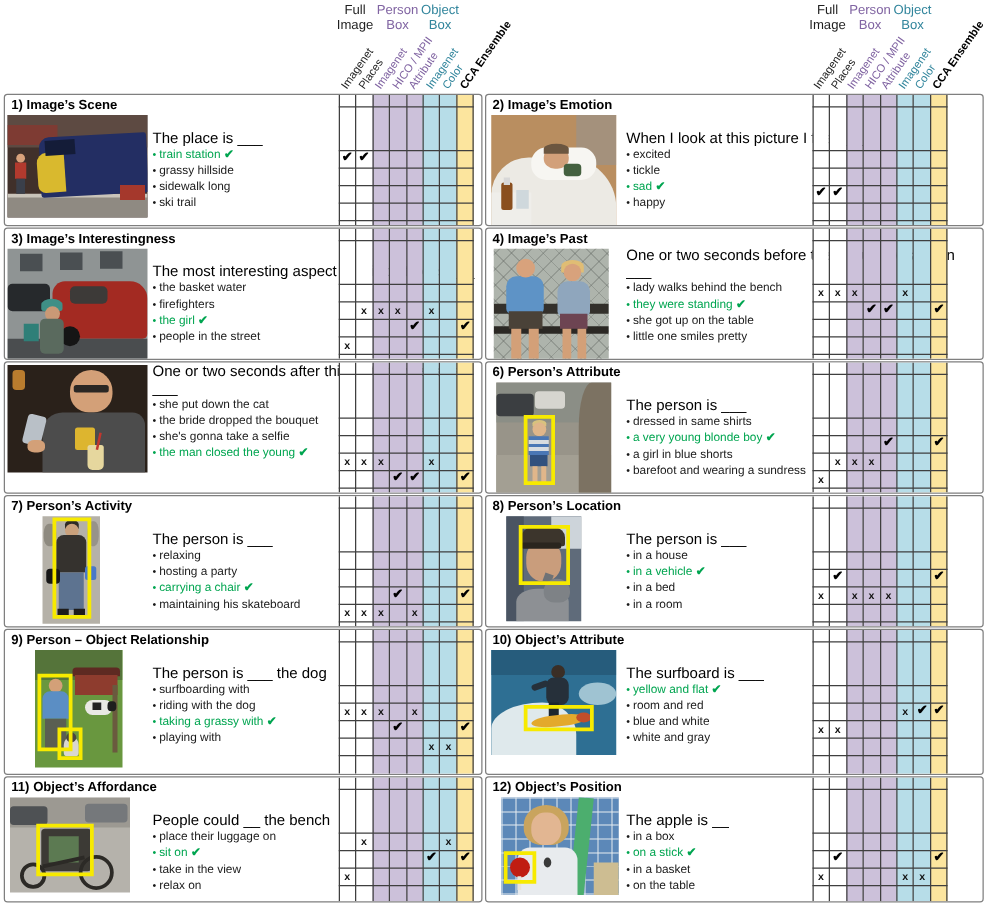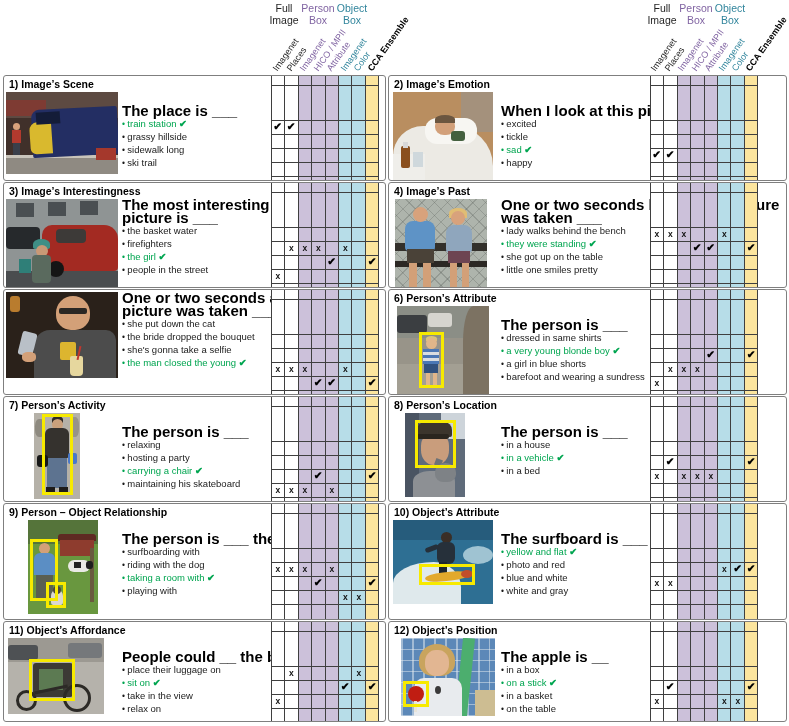--- a/index.html
+++ b/index.html
@@ -20,21 +20,21 @@
   .panels{position:absolute;left:3px;top:75px;width:785px;display:grid;
           grid-template-columns:383px 399px;grid-template-rows:106px 106px 106px 106px 117px 101px;gap:1px 2px;}
   .panel{position:relative;border:1.4px solid #7f7f7f;border-radius:3px;background:#fff;overflow:hidden;}
   .ptitle{font-weight:bold;font-size:10.5px;line-height:11px;padding:3px 0 0 5px;color:#000;}
   .pbody{display:flex;}
   .photoslot{flex:0 0 auto;}
   .panel:nth-child(odd) .photoslot{width:118px;}
   .panel:nth-child(even) .photoslot{width:112px;}
   .photo{position:relative;margin-top:2px;overflow:hidden;}
   .qa{flex:1;padding-top:1px;}
-  .q{font-weight:bold;font-size:15px;line-height:13px;min-height:26px;display:flex;flex-direction:column;justify-content:flex-end;color:#000;white-space:pre-line;}
+  .q{font-weight:normal;font-size:12px;line-height:13px;min-height:26px;display:flex;flex-direction:column;justify-content:flex-end;color:#000;white-space:pre-line;}
   .opt{font-size:9.5px;line-height:13px;height:13px;white-space:nowrap;color:#1a1a1a;}
   .opt .bullet{font-size:8.5px;}
   .opt.correct{color:#00A550;}
   .opt .ck{font-weight:bold;}
   
   .grid{position:absolute;top:0;bottom:0;width:108px;}
   .panel:nth-child(odd) .grid{right:6px;}
   .panel:nth-child(even) .grid{right:28px;}
   .stripes{position:absolute;top:0;bottom:0;left:0;right:0;display:flex;}
   .stripe{flex:1;border-left:1px solid #3f3f3f;}
@@ -699,20 +699,21 @@
               <div style="position: absolute; box-sizing: border-box; left: 30px; top: 50px; width: 21px; height: 19px; background: rgb(126, 130, 134); border-radius: 50% 50% 40% 40%;"></div>
               <div style="position: absolute; box-sizing: border-box; left: 10px; top: 7px; width: 41px; height: 48px; border: 3px solid rgb(247, 234, 0);"></div>
             </div>
       </div>
       <div class="qa">
         <div class="q">The person is ___</div>
         <div class="opts">
               <div class="opt"><span class="bullet">• </span><span>in a house</span></div>
               <div class="opt correct"><span class="bullet">• </span><span>in a vehicle</span><span class="ck"> ✔</span></div>
               <div class="opt"><span class="bullet">• </span><span>in a bed</span></div>
+              <div class="opt"><span class="bullet">• </span><span>in a room</span></div>
             </div>
       </div>
     </div>
     <div class="grid">
       <div class="stripes">
             <div class="stripe" style="background: rgb(255, 255, 255);"></div>
             <div class="stripe" style="background: rgb(255, 255, 255);"></div>
             <div class="stripe" style="background: rgb(204, 193, 218);"></div>
             <div class="stripe" style="background: rgb(204, 193, 218);"></div>
             <div class="stripe" style="background: rgb(204, 193, 218);"></div>
@@ -784,21 +785,21 @@
               <div style="position: absolute; box-sizing: border-box; left: 25px; top: 66px; width: 8px; height: 8px; background: rgb(74, 70, 64); border-radius: 50%;"></div>
               <div style="position: absolute; box-sizing: border-box; left: 2px; top: 19px; width: 28px; height: 62px; border: 3px solid rgb(247, 234, 0);"></div>
               <div style="position: absolute; box-sizing: border-box; left: 18px; top: 62px; width: 20px; height: 26px; border: 3px solid rgb(247, 234, 0);"></div>
             </div>
       </div>
       <div class="qa">
         <div class="q">The person is ___ the dog</div>
         <div class="opts">
               <div class="opt"><span class="bullet">• </span><span>surfboarding with</span></div>
               <div class="opt"><span class="bullet">• </span><span>riding with the dog</span></div>
-              <div class="opt correct"><span class="bullet">• </span><span>taking a room with</span><span class="ck"> ✔</span></div>
+              <div class="opt correct"><span class="bullet">• </span><span>taking a grassy with</span><span class="ck"> ✔</span></div>
               <div class="opt"><span class="bullet">• </span><span>playing with</span></div>
             </div>
       </div>
     </div>
     <div class="grid">
       <div class="stripes">
             <div class="stripe" style="background: rgb(255, 255, 255);"></div>
             <div class="stripe" style="background: rgb(255, 255, 255);"></div>
             <div class="stripe" style="background: rgb(204, 193, 218);"></div>
             <div class="stripe" style="background: rgb(204, 193, 218);"></div>
@@ -866,21 +867,21 @@
               <div style="position: absolute; box-sizing: border-box; left: 46px; top: 42px; width: 8px; height: 13px; background: rgb(29, 38, 46);"></div>
               <div style="position: absolute; box-sizing: border-box; left: 32px; top: 52px; width: 44px; height: 9px; background: rgb(227, 169, 44); border-radius: 50% / 60%; transform: rotate(-6deg);"></div>
               <div style="position: absolute; box-sizing: border-box; left: 68px; top: 50px; width: 12px; height: 8px; background: rgb(194, 78, 42); border-radius: 50%;"></div>
               <div style="position: absolute; box-sizing: border-box; left: 26px; top: 44px; width: 56px; height: 21px; border: 3px solid rgb(247, 234, 0);"></div>
             </div>
       </div>
       <div class="qa">
         <div class="q">The surfboard is ___</div>
         <div class="opts">
               <div class="opt correct"><span class="bullet">• </span><span>yellow and flat</span><span class="ck"> ✔</span></div>
-              <div class="opt"><span class="bullet">• </span><span>photo and red</span></div>
+              <div class="opt"><span class="bullet">• </span><span>room and red</span></div>
               <div class="opt"><span class="bullet">• </span><span>blue and white</span></div>
               <div class="opt"><span class="bullet">• </span><span>white and gray</span></div>
             </div>
       </div>
     </div>
     <div class="grid">
       <div class="stripes">
             <div class="stripe" style="background: rgb(255, 255, 255);"></div>
             <div class="stripe" style="background: rgb(255, 255, 255);"></div>
             <div class="stripe" style="background: rgb(204, 193, 218);"></div>

